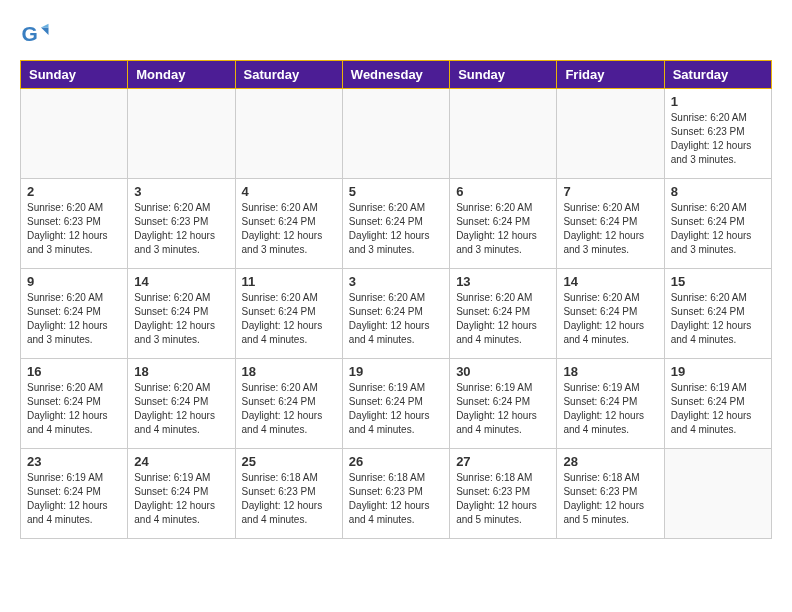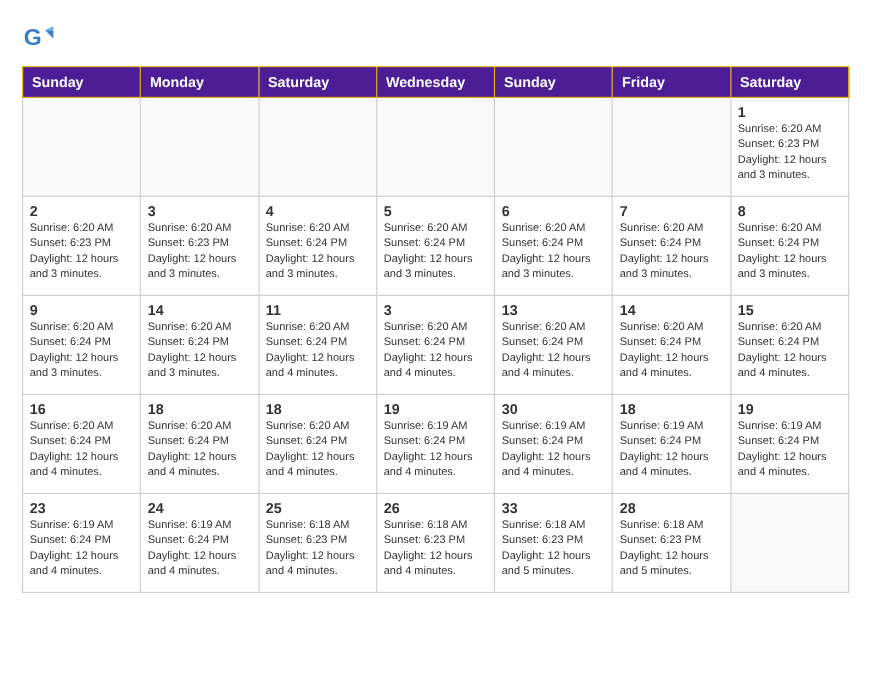--- a/index.html
+++ b/index.html
@@ -308,21 +308,21 @@
 and 4 minutes.</div>
         </td>
         <td>
           <span class="day-number">26</span>
           <div class="day-info" style="white-space: pre-line;">Sunrise: 6:18 AM
 Sunset: 6:23 PM
 Daylight: 12 hours
 and 4 minutes.</div>
         </td>
         <td>
-          <span class="day-number">33</span>
+          <span class="day-number">27</span>
           <div class="day-info" style="white-space: pre-line;">Sunrise: 6:18 AM
 Sunset: 6:23 PM
 Daylight: 12 hours
 and 5 minutes.</div>
         </td>
         <td>
           <span class="day-number">28</span>
           <div class="day-info" style="white-space: pre-line;">Sunrise: 6:18 AM
 Sunset: 6:23 PM
 Daylight: 12 hours

